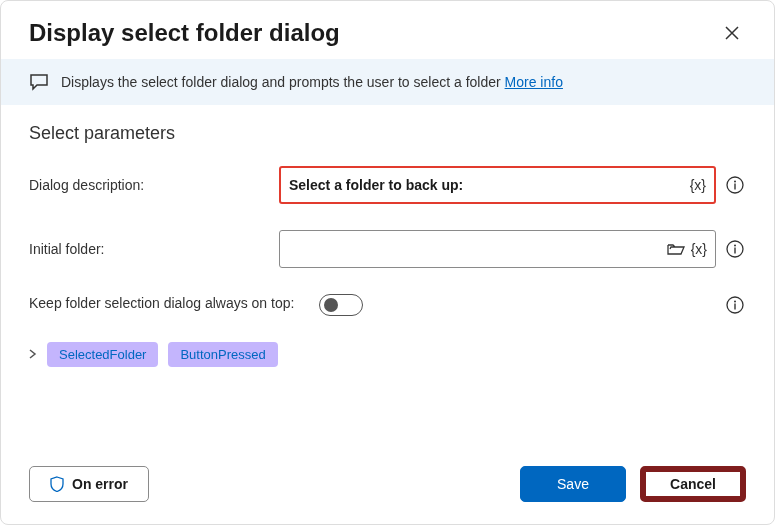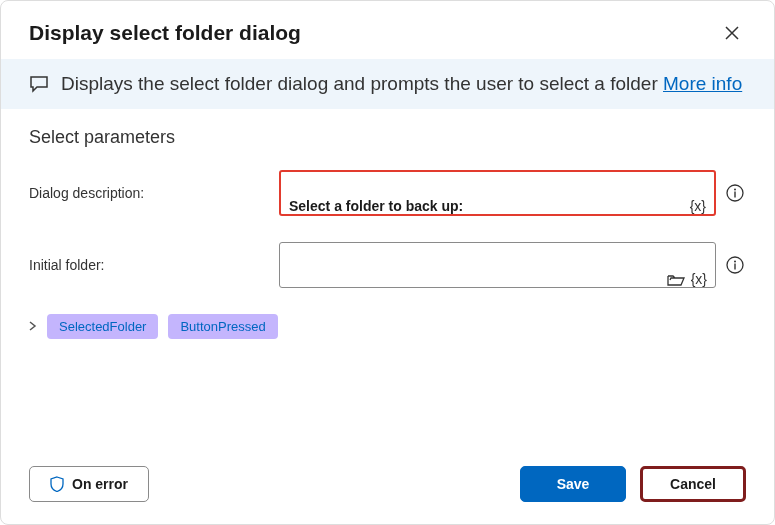--- a/index.html
+++ b/index.html
@@ -1,48 +1,48 @@
 <!DOCTYPE html>
 <html><head>
   <meta charset="utf-8">
   <style>
     * { box-sizing: border-box; margin: 0; padding: 0; font-family: "Segoe UI", Arial, sans-serif; }
     body { width: 775px; height: 525px; background: #fff; border: 1px solid #ddd; border-radius: 8px; position: relative; display: flex; flex-direction: column; }
     .header { padding: 18px 28px 12px 28px; display: flex; align-items: center; justify-content: space-between; }
-    .header h1 { font-size: 21px; font-weight: 600; color: #1b1b1b; }
+    .header h1 { font-size: 24px; font-weight: 600; color: #1b1b1b; }
     .close-btn { background: none; border: none; width: 28px; height: 28px; display: flex; align-items: center; justify-content: center; cursor: pointer; color: #333; }
     .banner { background: #eef5fb; padding: 14px 28px; display: flex; align-items: center; gap: 12px; }
     .banner-icon { flex-shrink: 0; color: #333; display: flex; }
-    .banner-text { font-size: 19px; color: #333; }
+    .banner-text { font-size: 14px; color: #333; }
     .more-info { color: #0067c0; text-decoration: underline; cursor: pointer; }
     .section { padding: 18px 28px 0 28px; flex: 1; overflow: auto; }
     .section-title { font-size: 18px; font-weight: 400; color: #333; margin-bottom: 22px; }
     .row { display: flex; align-items: center; margin-bottom: 26px; gap: 10px; }
     .row-label { width: 240px; font-size: 14px; color: #333; flex-shrink: 0; }
     .row-control { flex: 1; display: flex; align-items: center; gap: 8px; }
-    .input-box { flex: 1; height: 46px; border: 1px solid #8a8a8a; border-radius: 3px; padding: 0 8px; display: flex; align-items: flex-end; gap: 6px; background: #fff; }
+    .input-box { flex: 1; height: 38px; border: 1px solid #8a8a8a; border-radius: 3px; padding: 0 8px; display: flex; align-items: center; gap: 6px; background: #fff; }
     .input-box.highlight { border: 2.5px solid #e23b2e; }
     .input-text { flex: 1; font-size: 14px; font-weight: 600; color: #1b1b1b; outline: none; border: none; background: transparent; }
     .input-icon { color: #333; display: flex; align-items: center; cursor: pointer; font-size: 14px; }
     .info-btn { width: 22px; height: 22px; display: flex; align-items: center; justify-content: center; cursor: pointer; }
     .toggle { width: 44px; height: 22px; border: 1px solid #555; border-radius: 11px; background: #fff; position: relative; cursor: pointer; }
     .toggle-knob { width: 14px; height: 14px; border-radius: 50%; background: #555; position: absolute; top: 3px; left: 4px; }
     .toggle-row .row-label { width: 280px; line-height: 1.4; }
     .toggle-row { align-items: flex-start; }
     .toggle-row .row-control { align-items: center; justify-content: space-between; }
     .vars-row { display: flex; align-items: center; gap: 10px; margin-top: 6px; }
     .chev { color: #555; cursor: pointer; font-size: 12px; }
     .vars-label { font-size: 14px; font-weight: 600; color: #333; }
     .chip { background: #c4b5fd; color: #0067c0; font-size: 13px; padding: 5px 12px; border-radius: 4px; cursor: pointer; }
     .footer { padding: 16px 28px 22px 28px; display: flex; align-items: center; justify-content: space-between; border-top: 0; }
     .footer-left, .footer-right { display: flex; gap: 14px; }
     .btn { height: 36px; padding: 0 20px; border-radius: 5px; font-size: 14px; cursor: pointer; display: flex; align-items: center; gap: 8px; }
     .btn-outline { background: #fff; border: 1px solid #8a8a8a; color: #1b1b1b; font-weight: 600; }
-    .btn-primary { background: #0067c0; border: 1px solid #0067c0; color: #fff; font-weight: 700; min-width: 106px; justify-content: center; }
-    .btn-secondary { background: #fff; border: 3px solid #7f1d1d; color: #1b1b1b; font-weight: 600; min-width: 106px; justify-content: center; }
+    .btn-primary { background: #0067c0; border: 1px solid #0067c0; color: #fff; font-weight: 400; min-width: 106px; justify-content: center; }
+    .btn-secondary { background: #fff; border: 6px solid #7f1d1d; color: #1b1b1b; font-weight: 600; min-width: 106px; justify-content: center; }
   </style>
 </head>
 <body>
 
 <div class="header">
   <h1>Display select folder dialog</h1>
   <button class="close-btn">
     <svg width="14" height="14" viewBox="0 0 14 14">
         <path d="M1 1 L13 13 M13 1 L1 13" stroke="#333" stroke-width="1.5" fill="none"></path>
       </svg>
@@ -95,20 +95,35 @@
       <span class="info-btn">
         <svg width="18" height="18" viewBox="0 0 18 18">
             <circle cx="9" cy="9" r="8" fill="none" stroke="#333" stroke-width="1.3"></circle>
             <circle cx="9" cy="5.5" r="1" fill="#333"></circle>
             <rect x="8.3" y="7.5" width="1.4" height="6" fill="#333"></rect>
           </svg>
       </span>
     </div>
   </div>
 
+  <div class="row toggle-row">
+    <div class="row-label">Keep folder selection dialog always on top:</div>
+    <div class="row-control">
+      <div class="toggle">
+        <div class="toggle-knob"></div>
+      </div>
+      <span class="info-btn" style="margin-left:auto">
+        <svg width="18" height="18" viewBox="0 0 18 18">
+            <circle cx="9" cy="9" r="8" fill="none" stroke="#333" stroke-width="1.3"></circle>
+            <circle cx="9" cy="5.5" r="1" fill="#333"></circle>
+            <rect x="8.3" y="7.5" width="1.4" height="6" fill="#333"></rect>
+          </svg>
+      </span>
+    </div>
+  </div>
 
   <div class="vars-row">
     <span class="chev">
       <svg width="8" height="10" viewBox="0 0 8 10">
           <path d="M1 1 L6 5 L1 9" fill="none" stroke="#555" stroke-width="1.5"></path>
         </svg>
     </span>
     <span class="chip">SelectedFolder</span>
     <span class="chip">ButtonPressed</span>
   </div>

